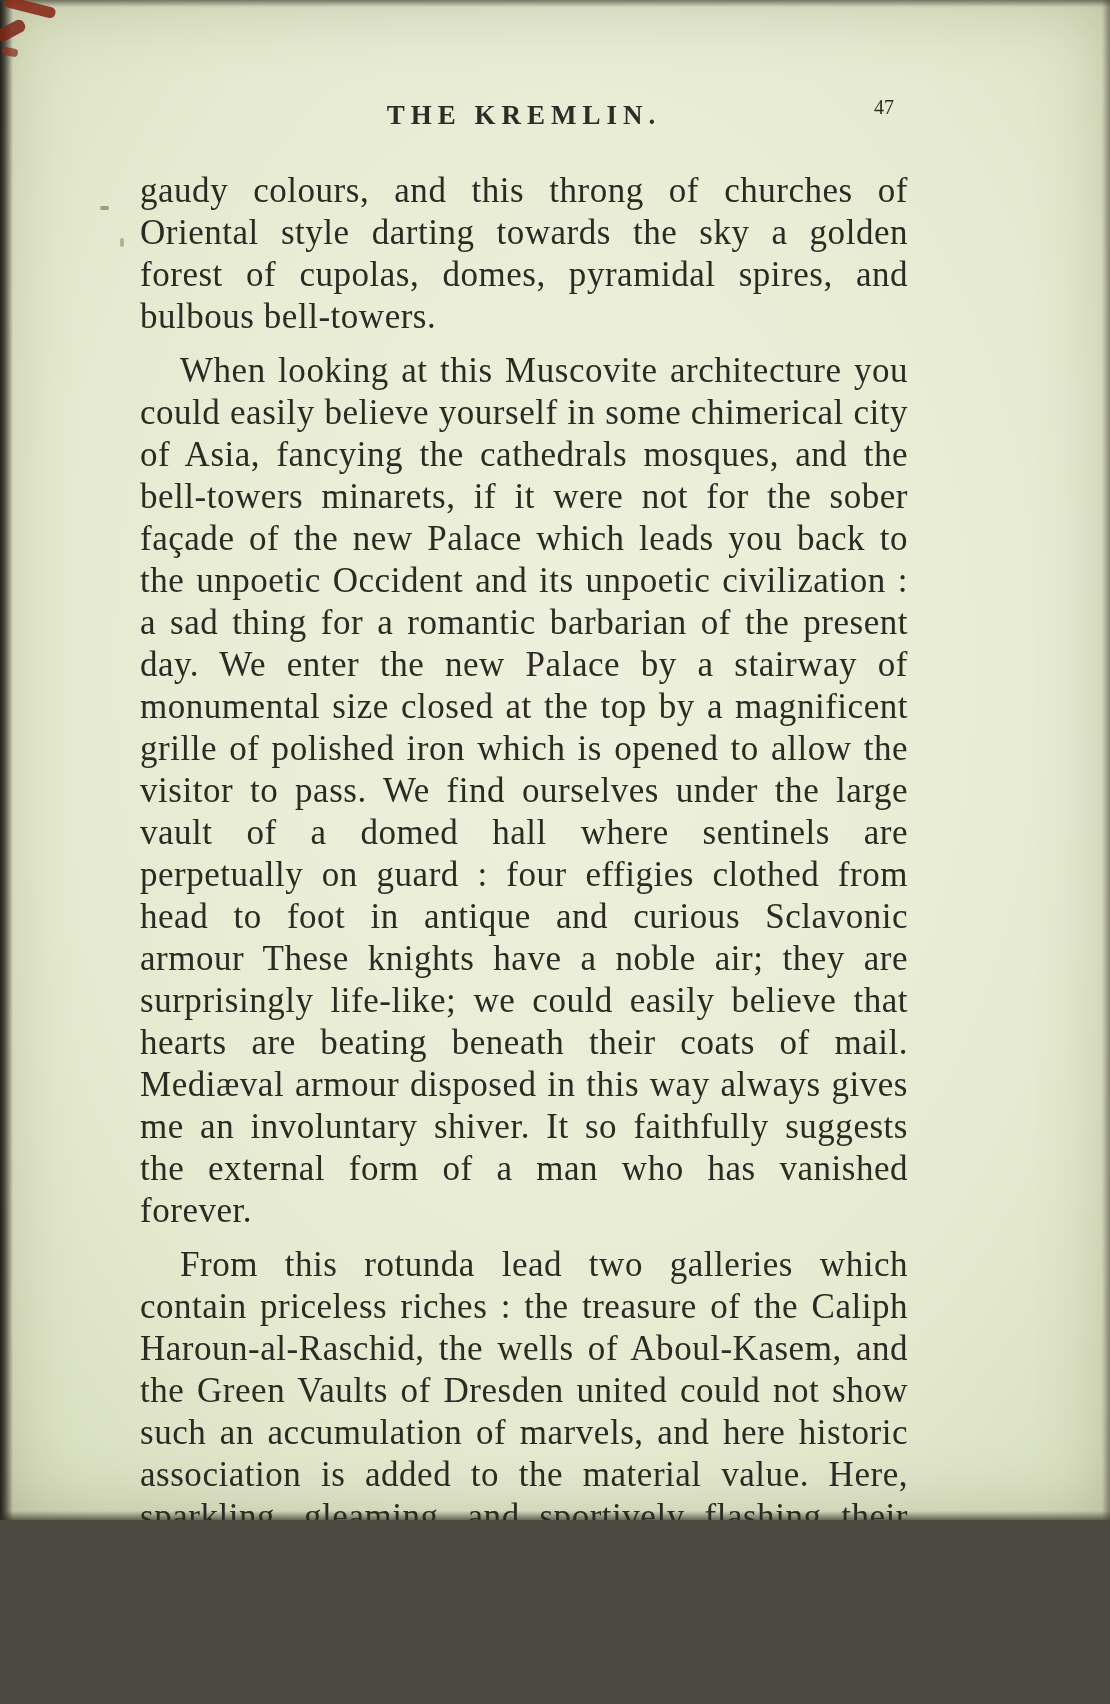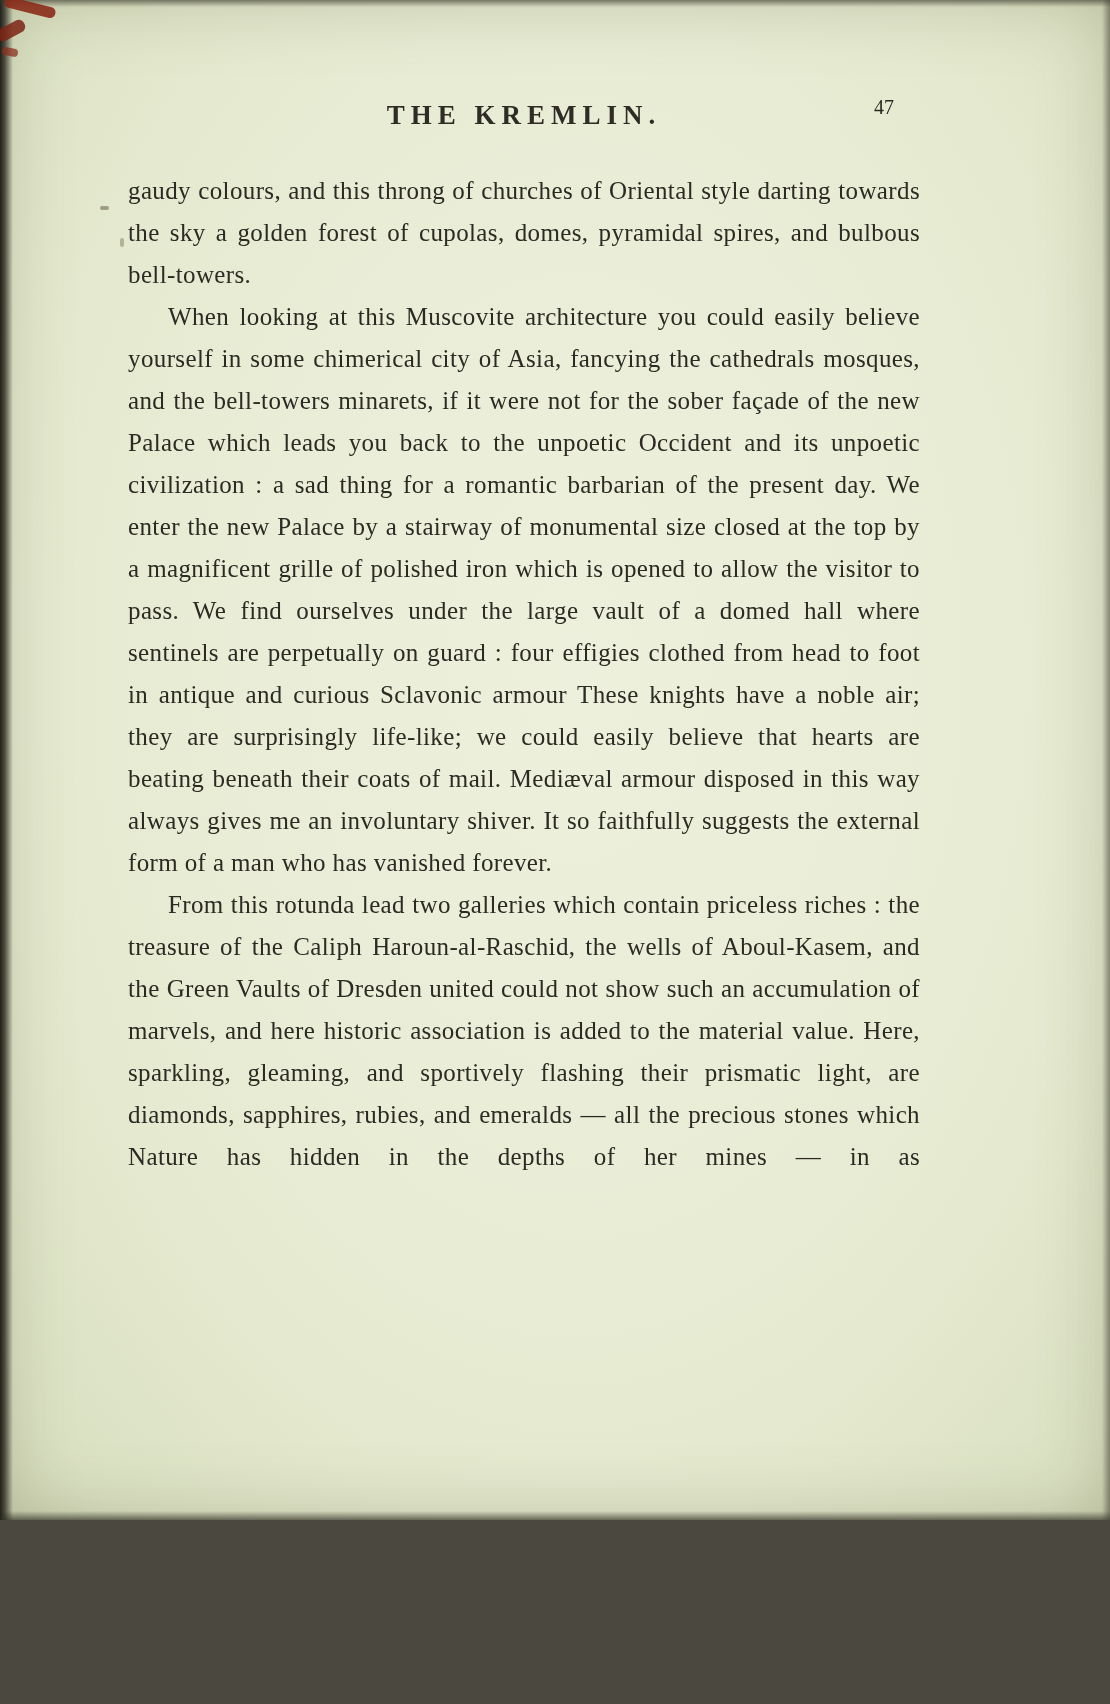--- a/index.html
+++ b/index.html
@@ -112,22 +112,22 @@
     padding-top: 4px;
   }
   .page-number {
     position: absolute;
     right: 26px;
     top: 0;
     font-size: 20px;
     color: #2b2922;
   }
   .page-body p {
-    margin: 0;
-    font-size: 25px;
+    margin: 12px;
+    font-size: 35px;
     line-height: 42px;
     letter-spacing: 0.015em;
     text-align: justify;
     color: #2c2a23;
   }
   .page-body p.indent {
     text-indent: 40px;
   }
   .page-body p.justify-last {
     text-align-last: justify;

